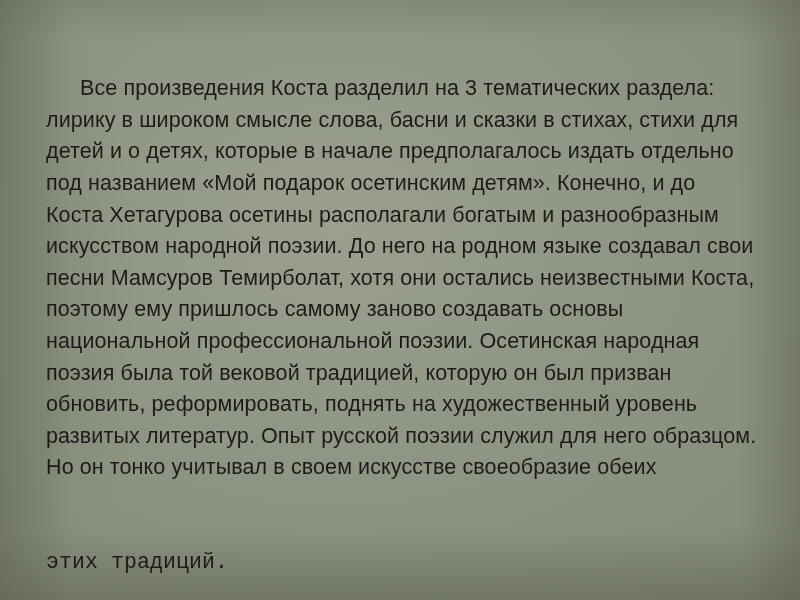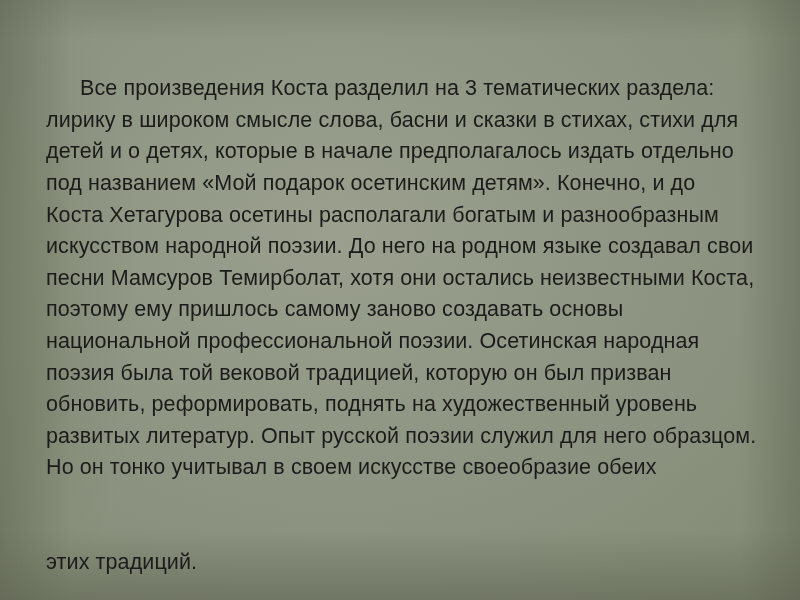--- a/index.html
+++ b/index.html
@@ -56,20 +56,21 @@
     letter-spacing: 0.1px;
     white-space: pre-wrap;
     z-index: 2;
   }
   .body-text .para {
     margin: 0;
     text-indent: 34px;
   }
   .body-text .para.cont {
     text-indent: 0;
+    font-family: Liberation Mono, monospace;
   }
 </style>
 </head>
 <body>
 
 <div class="slide">
   <div class="corner-left"></div>
 
   <div class="body-text">
     <p class="para">Все произведения Коста разделил на 3 тематических раздела: лирику в широком смысле слова, басни и сказки в стихах, стихи для детей и о детях, которые в начале предполагалось издать отдельно под названием «Мой подарок осетинским детям». Конечно, и до Коста Хетагурова осетины располагали богатым и разнообразным искусством народной поэзии. До него на родном языке создавал свои песни Мамсуров Темирболат, хотя они остались неизвестными Коста, поэтому ему пришлось самому заново создавать основы национальной профессиональной поэзии. Осетинская народная поэзия была той вековой традицией, которую он был призван обновить, реформировать, поднять на художественный уровень развитых литератур. Опыт русской поэзии служил для него образцом. Но он тонко учитывал в своем искусстве своеобразие обеих</p>

